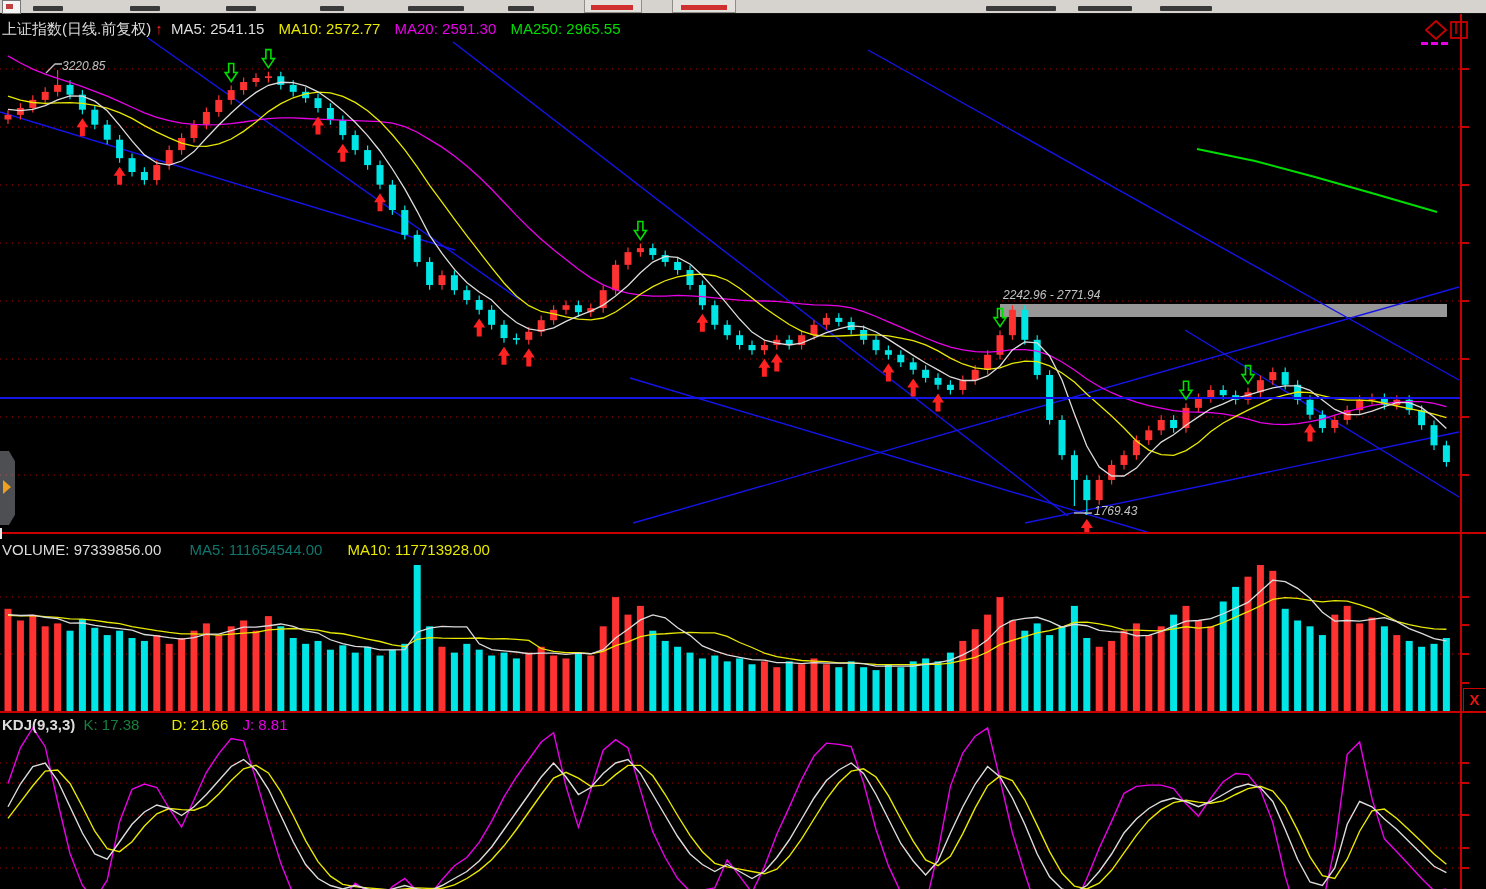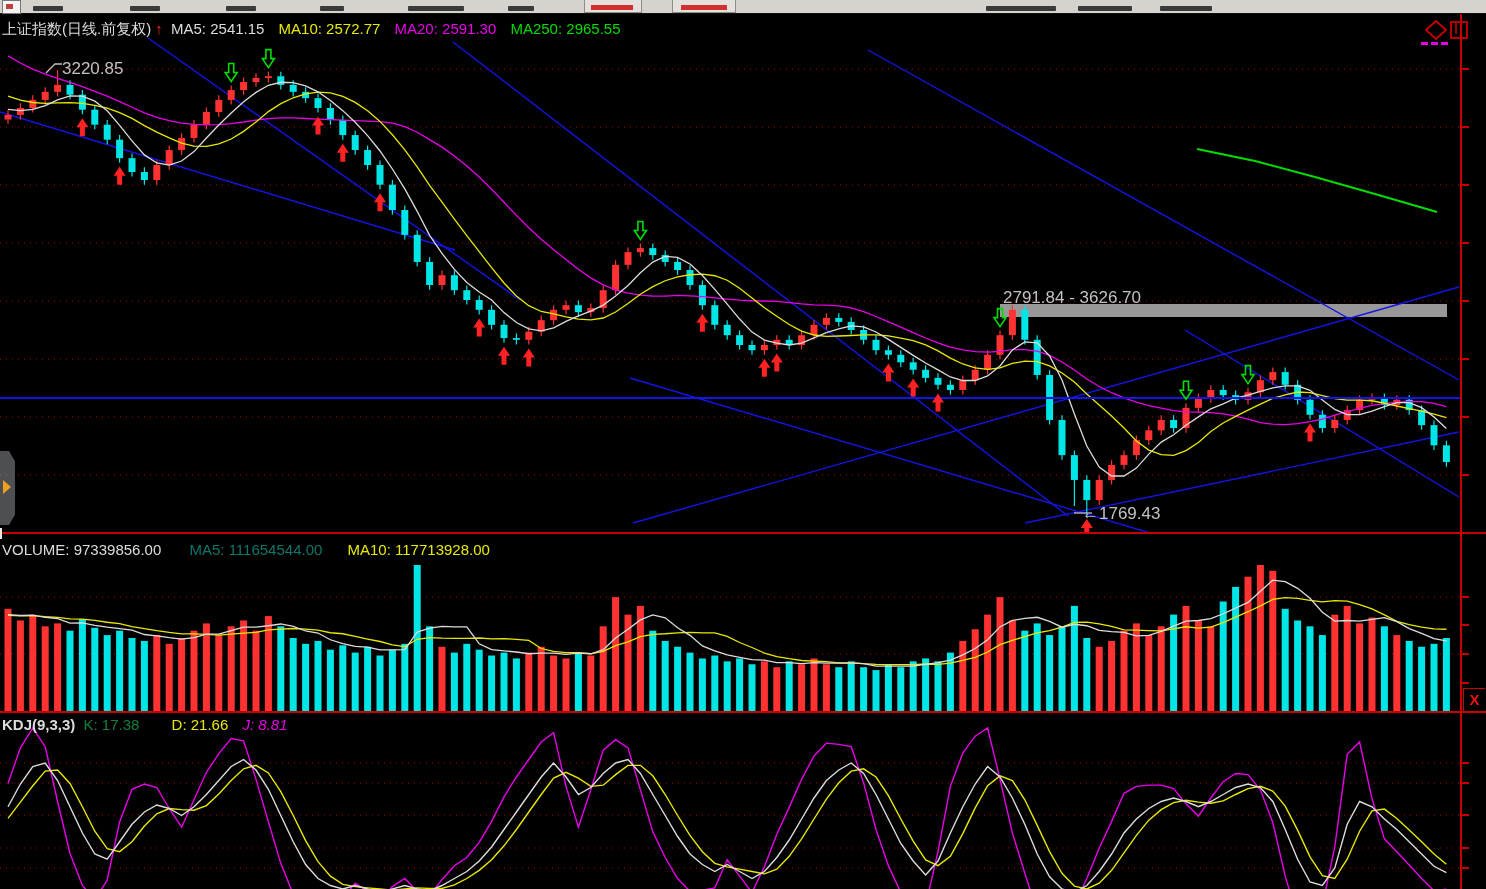--- a/index.html
+++ b/index.html
@@ -9,21 +9,21 @@
   
   #toolbar{position:absolute;left:0;top:0;width:1486px;height:13px;background:#d6d3ce;z-index:5;
     border-bottom:1px solid #111;}
   .tb-frag{position:absolute;top:6px;height:5px;background:#3a3a3a;border-radius:1px;}
   .tb-btn{position:absolute;top:0;height:12px;background:#e4e1dc;border:1px solid #8f8d88;border-top:none;}
   .tb-red{position:absolute;top:5px;height:5px;background:#d03030;}
   .tb-icon{position:absolute;left:2px;top:0;width:17px;height:12px;background:#f4f4f4;border:1px solid #777;}
   .tb-icon i{position:absolute;left:3px;top:3px;width:7px;height:5px;background:#c04040;}
   
   .row-label{position:absolute;z-index:4;font-size:15px;white-space:nowrap;letter-spacing:0px;}
-  .annot{position:absolute;z-index:4;font-size:17px;color:#c2c2c2;white-space:nowrap;}
+  .annot{position:absolute;z-index:4;font-size:12px;color:#c2c2c2;white-space:nowrap;font-style:italic;}
   #title-arrow{font-weight:bold;}
   
   #left-tab{position:absolute;left:0;top:451px;width:15px;height:74px;z-index:6;
     background:rgba(170,176,184,0.45);
     clip-path:polygon(0 0,60% 0,100% 14%,100% 86%,60% 100%,0 100%);}
   #left-tab .tri{position:absolute;left:3px;top:29px;width:0;height:0;
     border-left:8px solid #f0a020;border-top:7px solid transparent;border-bottom:7px solid transparent;}
   
   #pane-close{position:absolute;left:1463px;top:688px;width:21px;height:22px;z-index:6;
     border-left:1px solid #cc0000;border-top:1px solid #cc0000;border-bottom:1px solid #cc0000;
@@ -519,34 +519,34 @@
   <div class="row-label" style="left:2px;top:20px">
     <span style="color: rgb(220, 220, 220);">上证指数(日线.前复权)</span>
     <span id="title-arrow" style="color: rgb(255, 34, 34);">↑</span>
     <span style="margin-left: 4px; color: rgb(220, 220, 220);">MA5: 2541.15</span>
     <span style="margin-left: 10px; color: rgb(232, 232, 0);">MA10: 2572.77</span>
     <span style="margin-left: 10px; color: rgb(232, 0, 232);">MA20: 2591.30</span>
     <span style="margin-left: 10px; color: rgb(0, 221, 0);">MA250: 2965.55</span>
   </div>
 
   <div class="annot" style="left:62px;top:59px">3220.85</div>
-  <div class="annot" style="left:1003px;top:288px">2791.84 - 3626.70</div>
+  <div class="annot" style="left:1003px;top:288px">2242.96 - 2771.94</div>
   <div class="annot" style="left:1082px;top:504px">←1769.43</div>
 
   <div class="row-label" style="left:2px;top:541px">
     <span style="color: rgb(220, 220, 220);">VOLUME: 97339856.00</span>
     <span style="margin-left: 24px; color: #0f766e;">MA5: 111654544.00</span>
     <span style="margin-left: 21px; color: rgb(232, 232, 0);">MA10: 117713928.00</span>
   </div>
 
   <div class="row-label" style="left:2px;top:716px">
     <span style="color: rgb(220, 220, 220); font-weight: bold;">KDJ(9,3,3)</span>
     <span style="margin-left: 4px; color: #15803d;">K: 17.38</span>
     <span style="margin-left: 28px; color: rgb(232, 232, 0);">D: 21.66</span>
-    <span style="margin-left: 10px; color: rgb(232, 0, 232); font-style: italic;">J: 8.81</span>
+    <span style="margin-left: 10px; color: rgb(232, 0, 232);">J: 8.81</span>
   </div>
 
   <div id="left-tab">
       <div class="tri"></div>
     </div>
 
   <div id="pane-close">X</div>
 
 </div>
 

